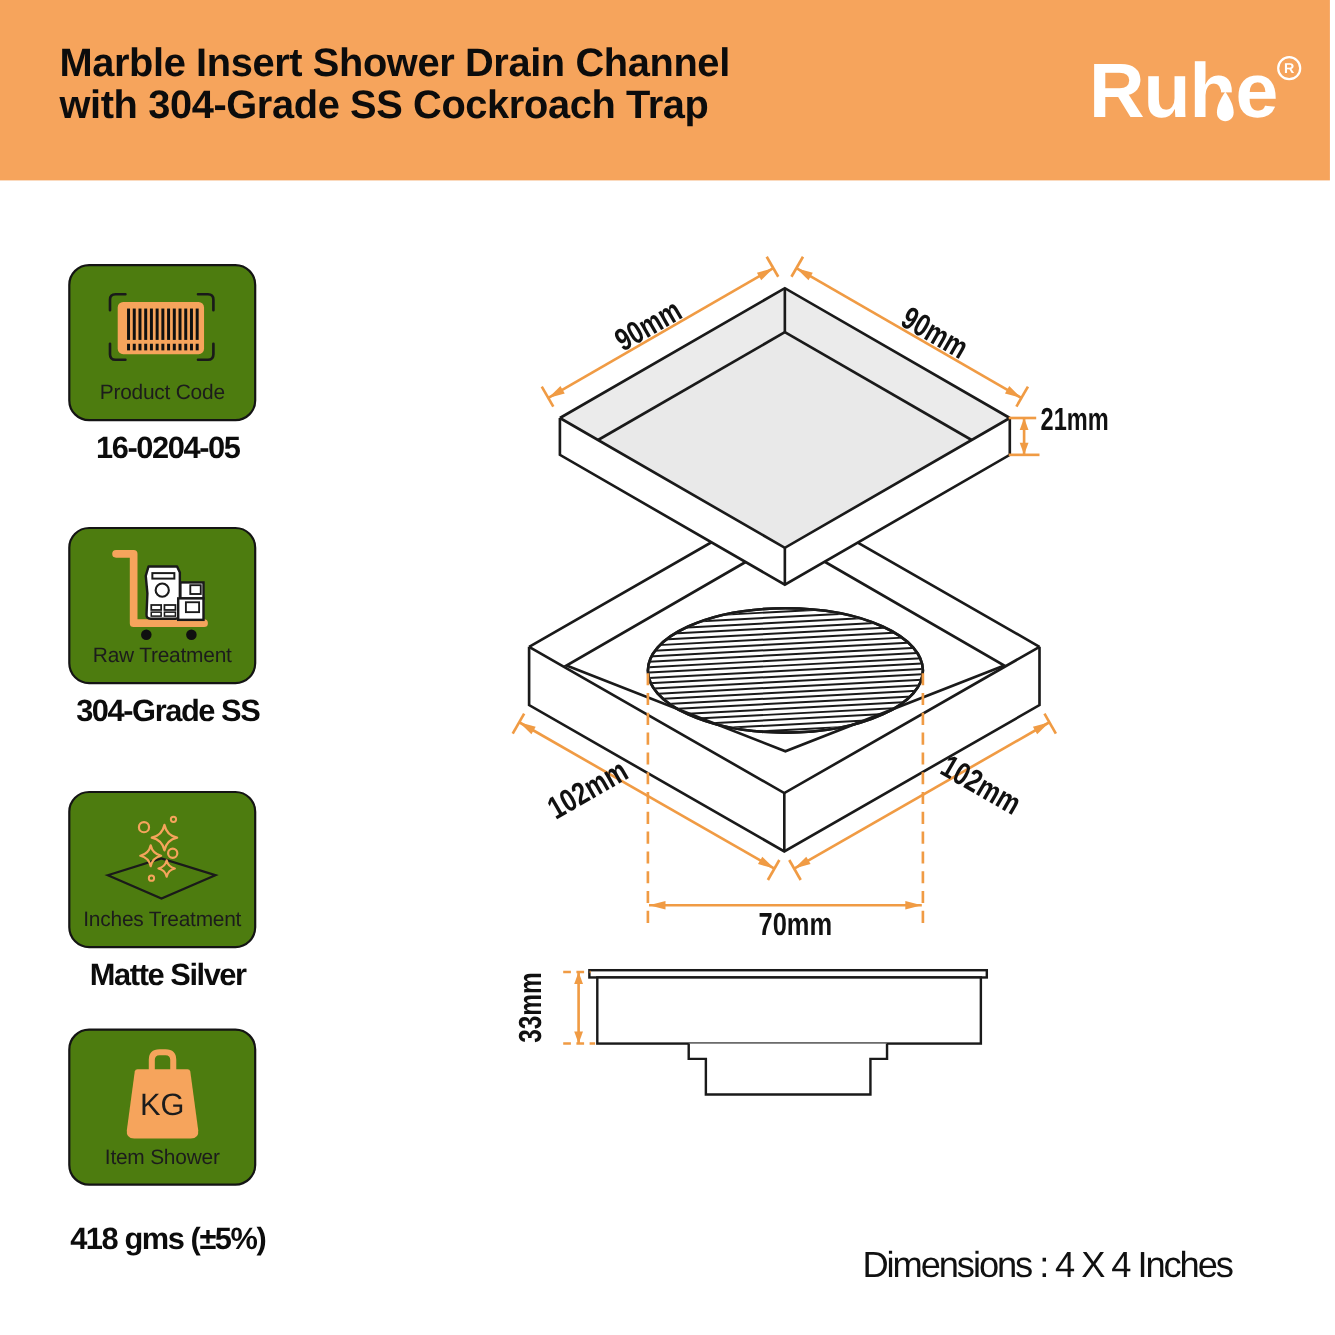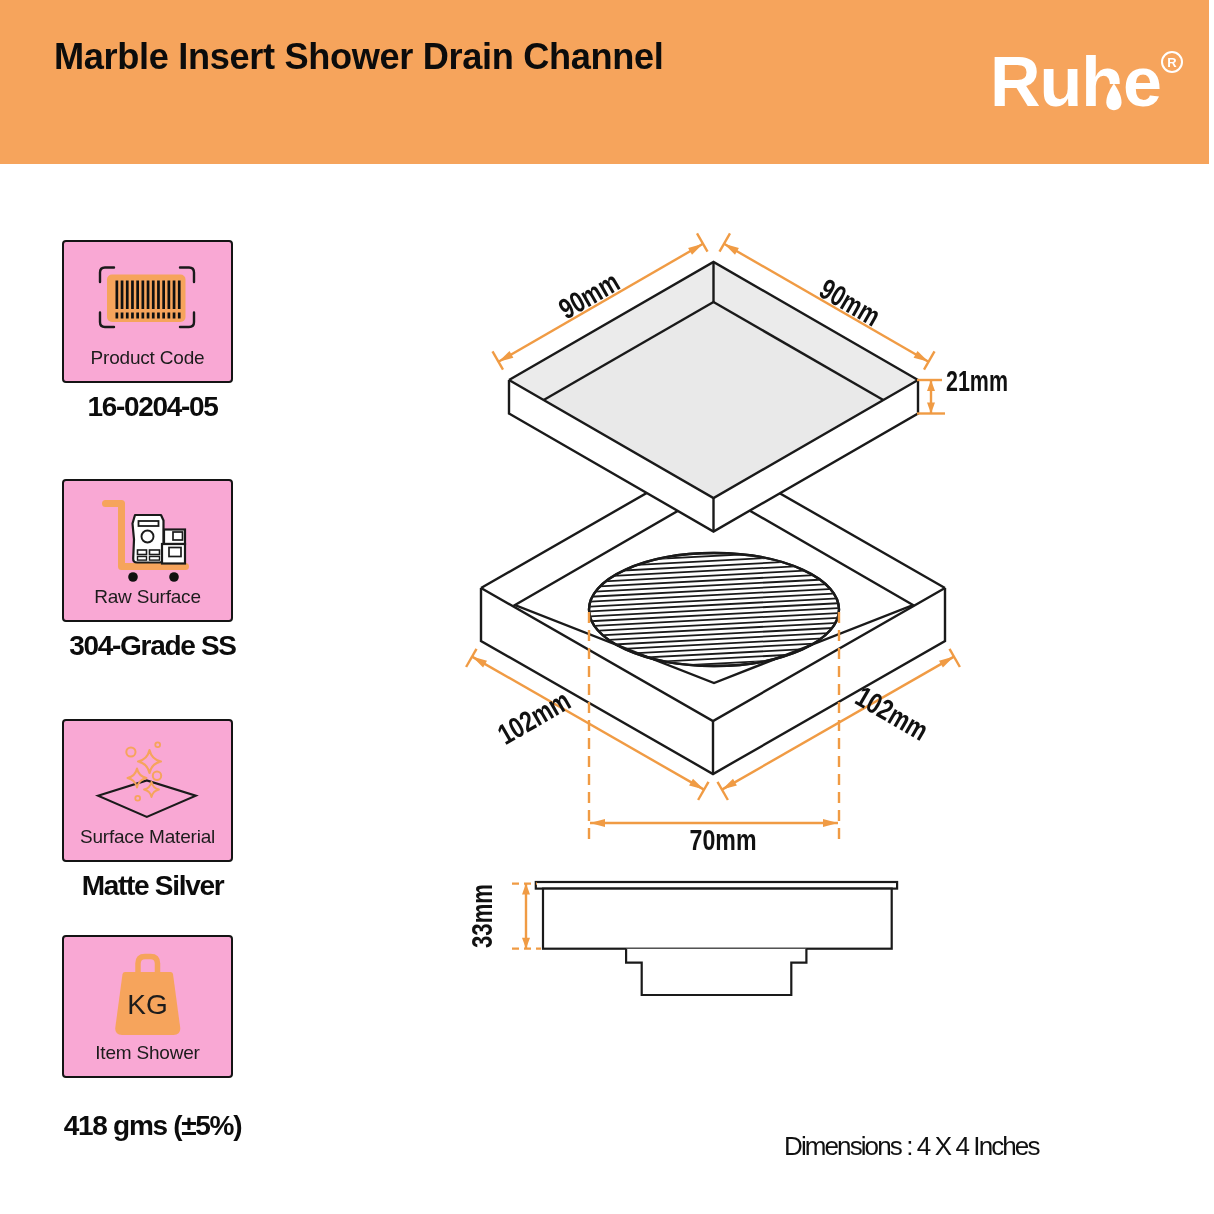--- a/index.html
+++ b/index.html
@@ -2,33 +2,34 @@
 <html><head>
 <meta charset="utf-8">
 <style>
   html,body { margin:0; padding:0; }
   body { width:1214px; height:1214px; position:relative; background:#ffffff; overflow:hidden;
          font-family:"Liberation Sans", sans-serif; }
   .header { position:absolute; left:0; top:0; width:1209px; height:164px; background:#F6A45C; }
   .title { position:absolute; left:54px; top:37.5px; font-size:36.2px; font-weight:bold; color:#0c0c0c;
             line-height:38.5px; letter-spacing:-0.35px; }
   .logo { position:absolute; left:0; top:0; }
-  .card { position:absolute; left:62px; width:167px; height:139px; border:2.6px solid #141414; border-radius:4px;
-           background:#f9a8d4; }
+  .card { position:absolute; left:62px; width:167px; height:139px; border:2.6px solid #141414; border-radius:19px;
+           background:#4d7c0f; }
   .card-icon { position:absolute; left:-2.6px; top:-2.6px; }
   .card-label { position:absolute; left:0; width:100%; bottom:12px; text-align:center; font-size:19px; letter-spacing:-0.2px; color:#1c1c1c; }
   .card-value { position:absolute; left:-24px; width:353px; text-align:center; font-size:28px; letter-spacing:-1.3px; font-weight:bold; color:#0c0c0c; }
-  .footer { position:absolute; left:784px; top:1131px; font-size:26px; letter-spacing:-1.9px; color:#111; }
+  .footer { position:absolute; left:784px; top:1131px; font-size:33px; letter-spacing:-1.9px; color:#111; }
 </style>
 </head>
 <body>
 
 <div class="header">
   <div class="title">
     <div>Marble Insert Shower Drain Channel</div>
+    <div>with 304-Grade SS Cockroach Trap</div>
   </div>
   <svg class="logo" width="1214" height="164" viewBox="0 0 1214 164">
     <text x="990" y="106" font-family="Liberation Sans, sans-serif" font-weight="bold" font-size="70" fill="#ffffff" letter-spacing="-1">Ruhe</text>
       <rect x="1108.6" y="84" width="13.8" height="23.6" fill="#F6A45C"></rect>
       <path d="M1113.9,83.5 C1118.6,90.5 1121.5,96.3 1121.5,102.3 C1121.5,107.2 1118.1,110.2 1113.9,110.2 C1109.7,110.2 1106.3,107.2 1106.3,102.3 C1106.3,96.3 1109.2,90.5 1113.9,83.5 Z" fill="#ffffff"></path>
       <circle cx="1172" cy="62" r="10" fill="none" stroke="#ffffff" stroke-width="2"></circle>
       <text x="1172" y="66.5" text-anchor="middle" font-size="13" font-weight="bold" fill="#ffffff" font-family="Liberation Sans, sans-serif">R</text>
   </svg>
 </div>
 
@@ -83,37 +84,37 @@
         <rect x="138.5" y="557" width="9" height="3.6" fill="none" stroke="#1a1a1a" stroke-width="1.4"></rect>
         <rect x="150.5" y="557" width="10" height="3.6" fill="none" stroke="#1a1a1a" stroke-width="1.4"></rect>
         <rect x="165" y="530" width="21" height="14.5" fill="#fff" stroke="#1a1a1a" stroke-width="2.2"></rect>
         <rect x="174" y="532.5" width="9.5" height="8" fill="none" stroke="#1a1a1a" stroke-width="1.7"></rect>
         <rect x="163" y="544.5" width="23" height="19.5" fill="#fff" stroke="#1a1a1a" stroke-width="2.2"></rect>
         <rect x="170" y="548" width="12" height="9" fill="none" stroke="#1a1a1a" stroke-width="1.7"></rect>
         <circle cx="134" cy="577.5" r="4.8" fill="#101010"></circle>
         <circle cx="175" cy="577.5" r="4.8" fill="#101010"></circle>
       </g>
     </svg>
-    <div class="card-label">Raw Surface</div>
+    <div class="card-label">Raw Treatment</div>
   </div>
   <div class="card-value" style="top:629.5px">304-Grade SS</div>
   <div class="card" style="top:718.5px">
     <svg class="card-icon" width="171" height="143" viewBox="0 0 171 143">
       <g transform="translate(-62,-718.5)">
         <path d="M99,796.2 L147.8,780.9 L196.8,796.2 L147.8,817.4 Z" fill="none" stroke="#1a1a1a" stroke-width="2.1" stroke-linejoin="miter"></path>
         <path d="M150.5,750.5 Q152.57,759.93 162.0,762 Q152.57,764.07 150.5,773.5 Q148.43,764.07 139.0,762 Q148.43,759.93 150.5,750.5 Z" fill="none" stroke="#F6A45C" stroke-width="2.1" stroke-linejoin="round"></path>
         <path d="M138,769.0 Q139.71,776.79 147.5,778.5 Q139.71,780.21 138,788.0 Q136.29,780.21 128.5,778.5 Q136.29,776.79 138,769.0 Z" fill="none" stroke="#F6A45C" stroke-width="2.0" stroke-linejoin="round"></path>
         <path d="M152.5,782.5 Q153.85,788.65 160.0,790 Q153.85,791.35 152.5,797.5 Q151.15,791.35 145.0,790 Q151.15,788.65 152.5,782.5 Z" fill="none" stroke="#F6A45C" stroke-width="1.9" stroke-linejoin="round"></path>
         <circle cx="131.9" cy="752.5" r="4.6" fill="none" stroke="#F6A45C" stroke-width="2"></circle>
         <circle cx="158.7" cy="745.3" r="2.4" fill="none" stroke="#F6A45C" stroke-width="1.8"></circle>
         <circle cx="158" cy="776.2" r="4.2" fill="none" stroke="#F6A45C" stroke-width="2"></circle>
         <circle cx="138.7" cy="798.8" r="2.4" fill="none" stroke="#F6A45C" stroke-width="1.8"></circle>
       </g>
     </svg>
-    <div class="card-label">Surface Material</div>
+    <div class="card-label">Inches Treatment</div>
   </div>
   <div class="card-value" style="top:869.5px">Matte Silver</div>
   <div class="card" style="top:935px">
     <svg class="card-icon" width="171" height="143" viewBox="0 0 171 143">
       <g transform="translate(-62,-958.5)">
         <path d="M139,999 L139,988 Q139,981 146,981 L151.5,981 Q158.5,981 158.5,988 L158.5,999" fill="none" stroke="#F6A45C" stroke-width="5.5"></path>
         <path d="M126,996.6 L171.5,996.6 Q173.5,996.6 174,998.6 L181.2,1052 Q182,1059.4 174.5,1059.4 L123,1059.4 Q115.5,1059.4 116.3,1052 L123.5,998.6 Q124,996.6 126,996.6 Z" fill="#F6A45C"></path>
         <text x="148.5" y="1038" text-anchor="middle" font-size="28" fill="#1c1c1c" font-family="Liberation Sans, sans-serif">KG</text>
       </g>
     </svg>

